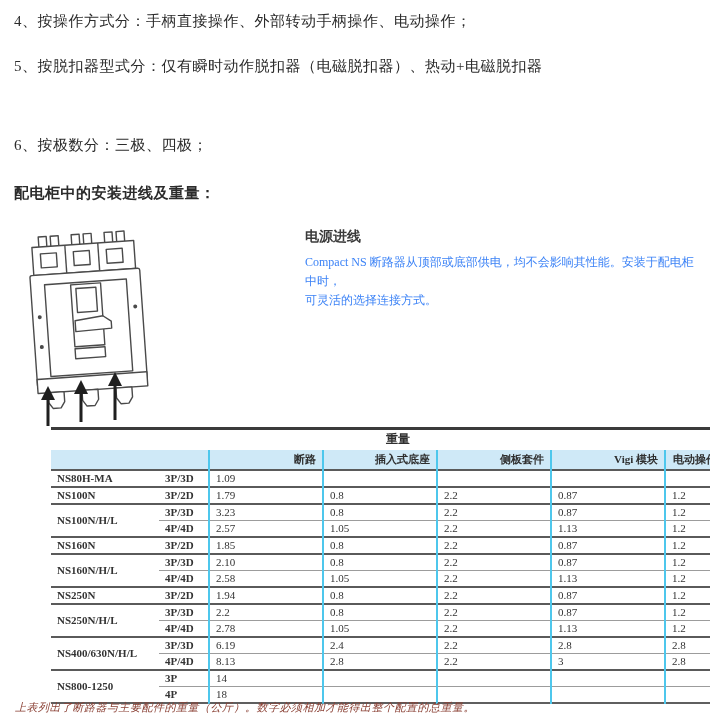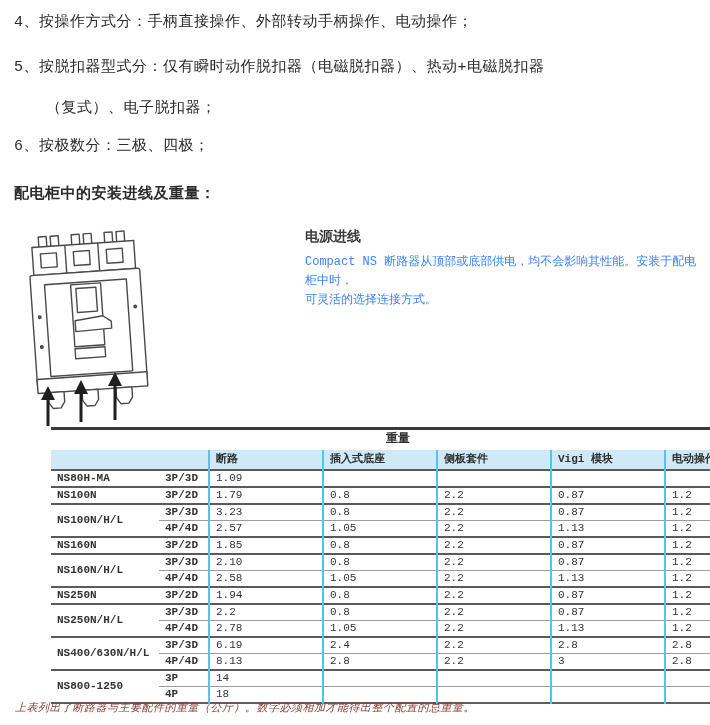--- a/index.html
+++ b/index.html
@@ -1,18 +1,18 @@
 <!DOCTYPE html>
 <html><head>
 <meta charset="utf-8">
 <style>
   html,body{margin:0;padding:0;background:#ffffff;}
   .page{
     position:relative;width:710px;height:725px;background:#ffffff;overflow:hidden;
-    font-family:Liberation Mono, monospace;color:#2b2b2b;
+    font-family:Liberation Serif, serif;color:#2b2b2b;
   }
   
   .intro-line{position:absolute;font-size:15px;letter-spacing:.5px;white-space:nowrap;}
   #line4{left:14px;top:12px;}
   #line5{left:14px;top:57px;}
   #line5b{left:46px;top:98px;}
   #line6{left:14px;top:136px;}
   #sec-heading{left:14px;top:184px;font-weight:bold;}
   
   .breaker-svg{position:absolute;left:15px;top:224px;}
@@ -26,40 +26,39 @@
     border-top:3px solid #3b3b3b;border-bottom:2px solid #5f5f5f;
     font-size:11px;color:#333333;margin-left:36px;
   }
   .weight-table td{overflow:hidden;white-space:nowrap;padding:1px 6px 2px;line-height:12px;}
   .weight-table .title-row td{
     text-align:center;font-weight:bold;font-size:12px;line-height:15px;
     padding:2px 0 3px;color:#2f2f2f;background:#ffffff;
   }
   .weight-table .head-row td{
     background:#cfe9f7;font-weight:bold;color:#2f2f2f;
-    padding:3px 6px;line-height:13px;
+    padding:3px 6px;line-height:13px;text-align:right;
   }
   .weight-table td.sep{border-left:2px solid #4ec7ec;}
   .weight-table tbody tr.group-first td{border-top:2px solid #5a5a5a;}
   .weight-table tbody tr.sub-row td{border-top:1px solid #9c9c9c;}
   .weight-table td.model,.weight-table td.poles{font-weight:bold;}
   
   .footnote{
     position:absolute;left:15px;top:700px;font-size:11px;font-style:italic;
     color:#8b4135;letter-spacing:.5px;white-space:nowrap;
   }
 </style>
 </head>
 <body>
 
 <div class="page">
 
   <div class="intro-line" id="line4">4、按操作方式分：手柄直接操作、外部转动手柄操作、电动操作；</div>
   <div class="intro-line" id="line5">5、按脱扣器型式分：仅有瞬时动作脱扣器（电磁脱扣器）、热动+电磁脱扣器</div>
-  <div class="intro-line" id="line5b">（复式）、电子脱扣器；</div>
   <div class="intro-line" id="line6">6、按极数分：三极、四极；</div>
   <div class="intro-line" id="sec-heading">配电柜中的安装进线及重量：</div>
 
   <svg class="breaker-svg" width="200" height="202" viewBox="0 0 200 202">
     <g transform="rotate(-4 70 95)" stroke="#4a4a4a" fill="#ffffff" stroke-width="1.4" stroke-linejoin="round">
       <rect x="29" y="10" width="8" height="13"></rect>
         <rect x="41" y="10" width="8" height="13"></rect>
       <rect x="62" y="10" width="8" height="13"></rect>
         <rect x="74" y="10" width="8" height="13"></rect>
       <rect x="95" y="10" width="8" height="13"></rect>

